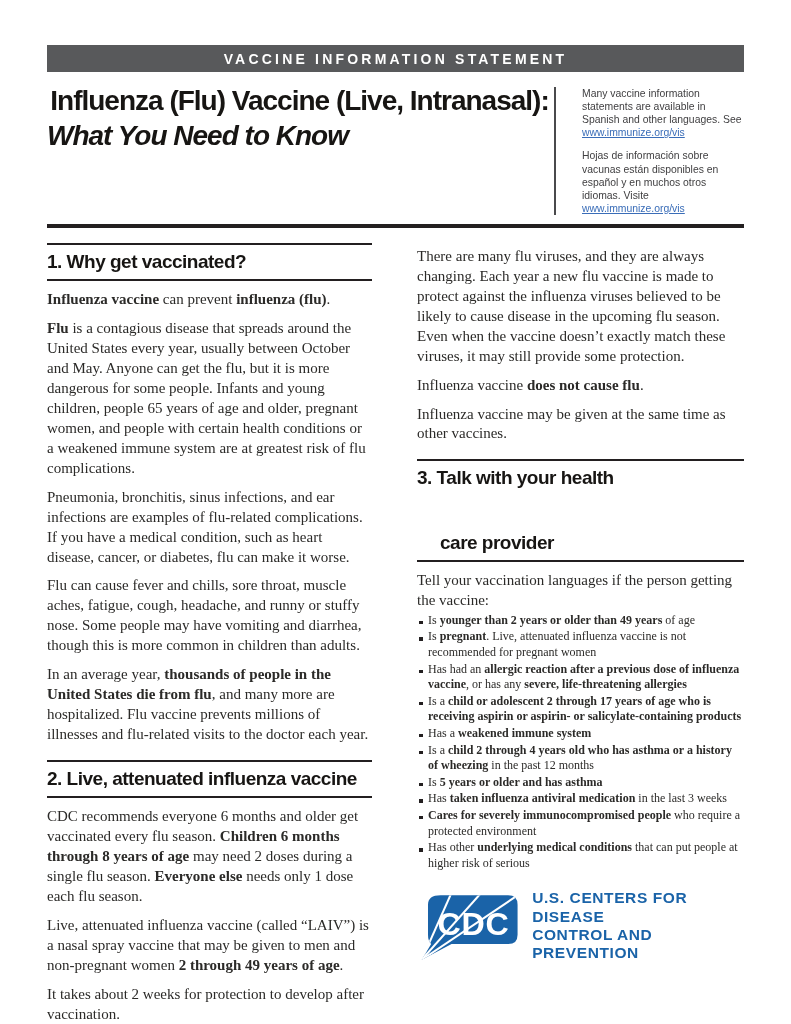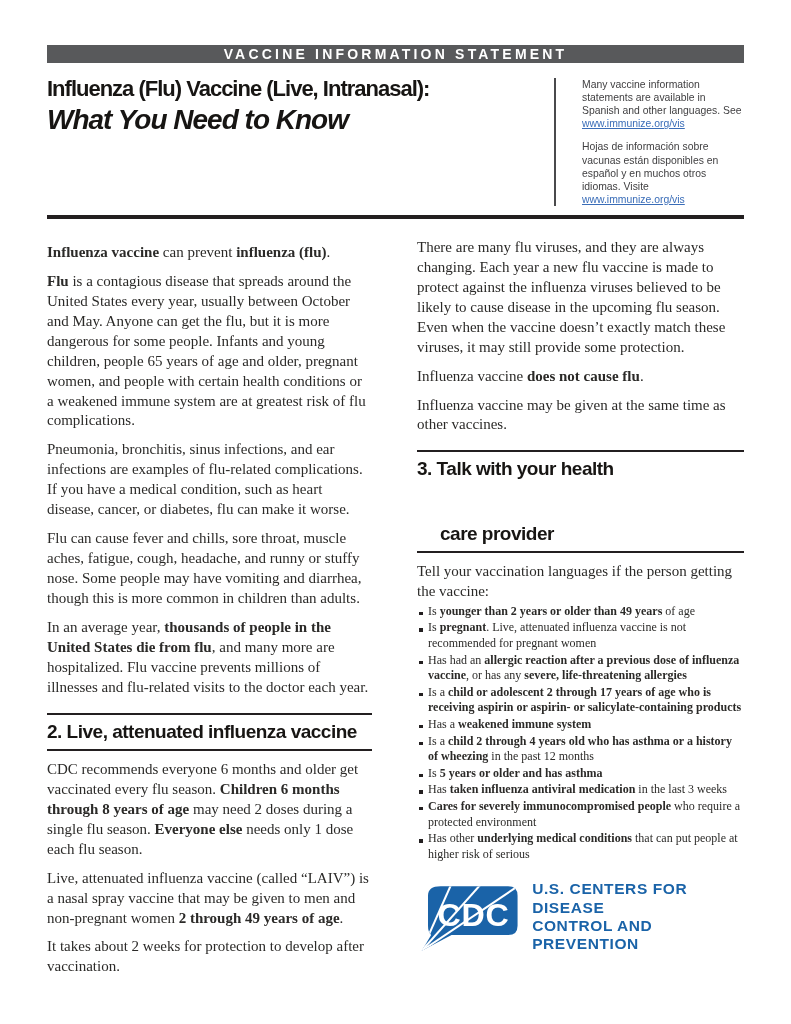--- a/index.html
+++ b/index.html
@@ -6,31 +6,31 @@
   html,body { background:#e8e8e8; }
   .page {
     width:791px; height:1024px; background:#ffffff; margin:0 auto;
     position:relative; overflow:hidden; color:#2b2a28;
     font-family:"Liberation Serif", serif;
   }
   .content { padding:45px 47px 0 47px; }
 
   
   .vis-banner {
-    height:18px; background:#58595b; display:flex; align-items:center; justify-content:center;
+    height:27px; background:#58595b; display:flex; align-items:center; justify-content:center;
   }
   .vis-banner span {
     font-family:"Liberation Sans", sans-serif; font-weight:bold; font-size:14px;
     letter-spacing:3.2px; color:#ffffff;
   }
 
   
   .header-row { display:flex; justify-content:space-between; margin-top:13px; }
   .titles { width:505px; font-family:"Liberation Sans", sans-serif; font-weight:bold; color:#171513; }
-  .title-1 { font-size:22px; letter-spacing:-1px; line-height:1.15; }
+  .title-1 { font-size:28px; letter-spacing:-1px; line-height:1.15;text-align:center; }
   .title-2 { font-size:28px; letter-spacing:-1px; font-style:italic; line-height:1.15; margin-top:3px; }
   .langbox {
     width:190px; border-left:2px solid #4a4a4c; padding-left:26px; margin-top:2px;
     font-family:"Liberation Sans", sans-serif; font-size:10.4px; line-height:1.26; color:#414042;
   }
   .langbox p + p { margin-top:10px; }
   .langbox a { color:#3a6db8; text-decoration:underline; cursor:pointer; }
 
   .thick-rule { height:4px; background:#231f20; margin-top:9px; }
 
@@ -83,20 +83,21 @@
         <p><span>Many vaccine information statements are available in Spanish and other languages. See </span><a>www.immunize.org/vis</a></p>
         <p><span>Hojas de información sobre vacunas están disponibles en español y en muchos otros idiomas. Visite </span><a>www.immunize.org/vis</a></p>
       </div>
     </div>
 
     <div class="thick-rule"></div>
 
     <div class="cols">
 
       <div class="col-left">
+        <div class="section-h first">1. Why get vaccinated?</div>
         <p class="body"><b>Influenza vaccine</b> can prevent <b>influenza (flu)</b>.</p>
         <p class="body"><b>Flu</b> is a contagious disease that spreads around the United States every year, usually between October and May. Anyone can get the flu, but it is more dangerous for some people. Infants and young children, people 65 years of age and older, pregnant women, and people with certain health conditions or a weakened immune system are at greatest risk of flu complications.</p>
         <p class="body">Pneumonia, bronchitis, sinus infections, and ear infections are examples of flu-related complications. If you have a medical condition, such as heart disease, cancer, or diabetes, flu can make it worse.</p>
         <p class="body">Flu can cause fever and chills, sore throat, muscle aches, fatigue, cough, headache, and runny or stuffy nose. Some people may have vomiting and diarrhea, though this is more common in children than adults.</p>
         <p class="body">In an average year, <b>thousands of people in the United States die from flu</b>, and many more are hospitalized. Flu vaccine prevents millions of illnesses and flu-related visits to the doctor each year.</p>
 
         <div class="section-h">2. Live, attenuated influenza vaccine</div>
         <p class="body">CDC recommends everyone 6 months and older get vaccinated every flu season. <b>Children 6 months through 8 years of age</b> may need 2 doses during a single flu season. <b>Everyone else</b> needs only 1 dose each flu season.</p>
         <p class="body">Live, attenuated influenza vaccine (called “LAIV”) is a nasal spray vaccine that may be given to men and non-pregnant women <b>2 through 49 years of age</b>.</p>
         <p class="body">It takes about 2 weeks for protection to develop after vaccination.</p>

